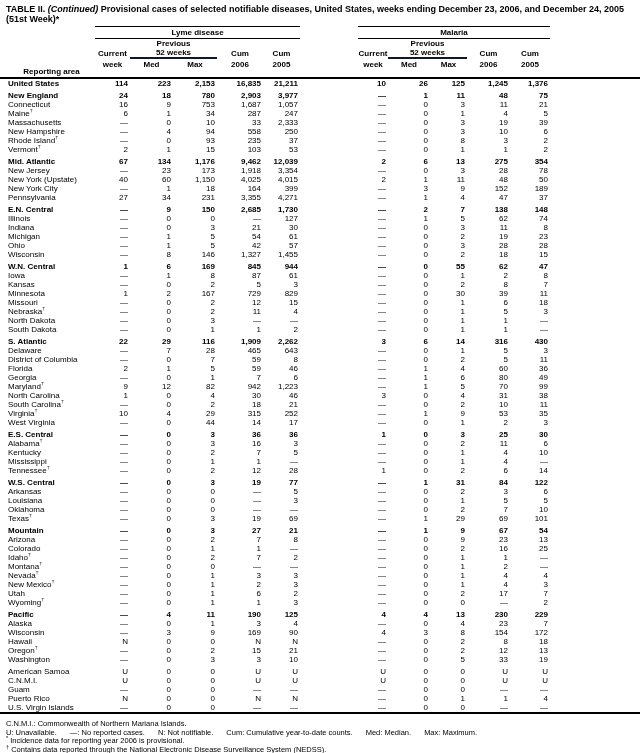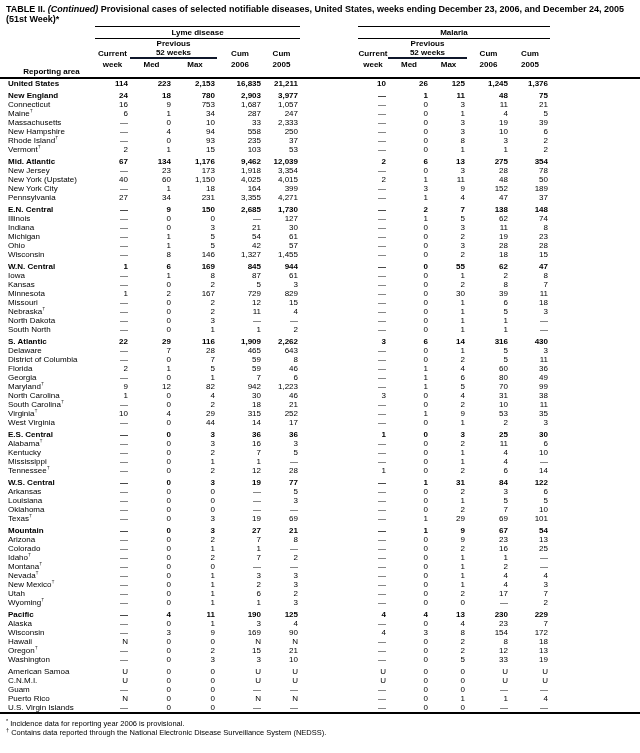--- a/index.html
+++ b/index.html
@@ -491,21 +491,21 @@
           <td class="num">—</td>
           <td></td>
           <td class="num">—</td>
           <td class="num">0</td>
           <td class="num">1</td>
           <td class="num">1</td>
           <td class="num">—</td>
           <td></td>
         </tr>
         <tr>
-          <td class="area">South North</td>
+          <td class="area">South Dakota</td>
           <td class="num">—</td>
           <td class="num">0</td>
           <td class="num">1</td>
           <td class="num">1</td>
           <td class="num">2</td>
           <td></td>
           <td class="num">—</td>
           <td class="num">0</td>
           <td class="num">1</td>
           <td class="num">1</td>
@@ -1132,17 +1132,21 @@
         </tr>
       </tbody>
     <tfoot>
       <tr class="thick">
           <td colspan="13"></td>
         </tr>
     </tfoot>
   </table>
 
   <div class="footnotes">
+    <div class="fline">C.N.M.I.: Commonwealth of Northern Mariana Islands.</div>
+    <div class="fline legend">
+      <span>U: Unavailable.</span><span>—: No reported cases.</span><span>N: Not notifiable.</span><span>Cum: Cumulative year-to-date counts.</span><span>Med: Median.</span><span>Max: Maximum.</span>
+    </div>
     <div class="fline"><sup>*</sup><span> Incidence data for reporting year 2006 is provisional.</span></div>
     <div class="fline"><sup>†</sup><span> Contains data reported through the National Electronic Disease Surveillance System (NEDSS).</span></div>
   </div>
 
 </div>
 
 </body></html>

